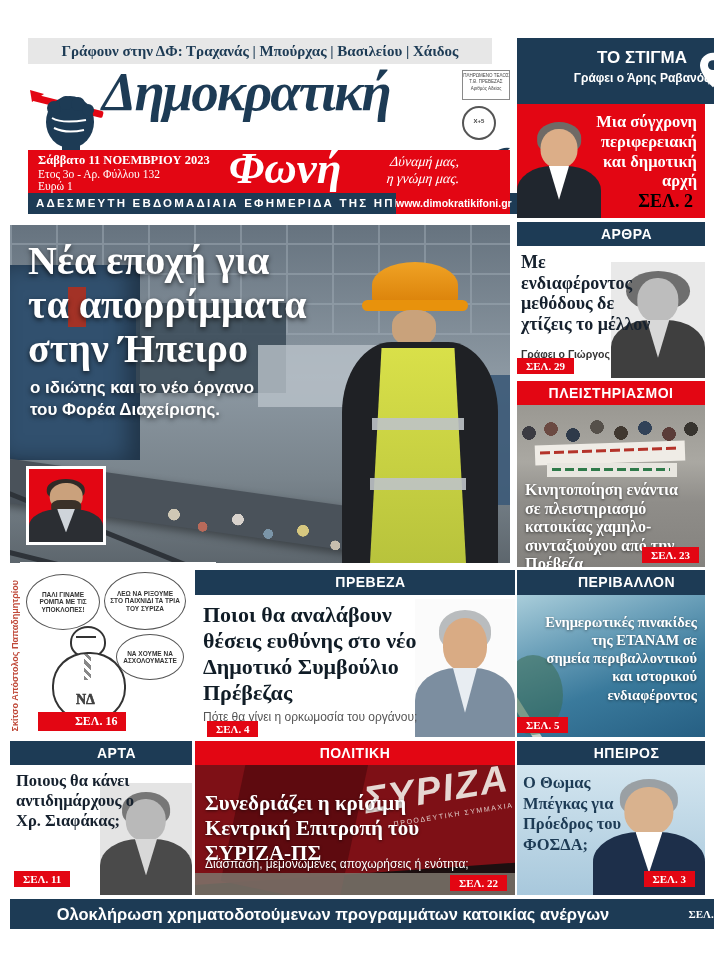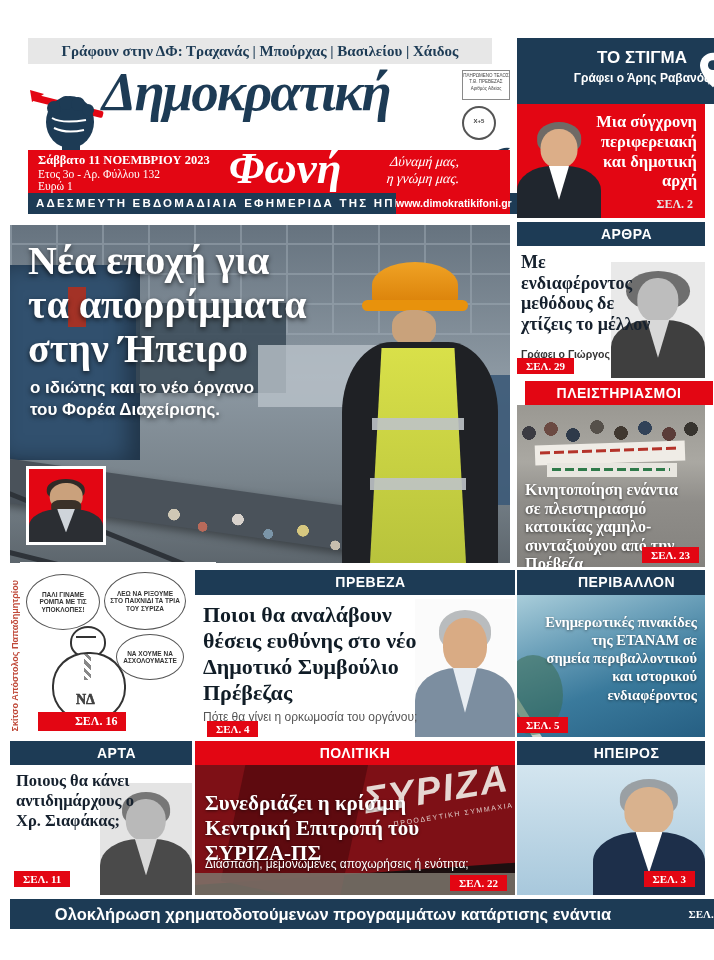--- a/index.html
+++ b/index.html
@@ -106,21 +106,21 @@
     </div>
     <div class="abs red-bg" style="left:0;top:66px;width:188px;height:114px;overflow:hidden;">
       <div class="person" style="left:0;bottom:0;width:84px;height:104px;--skin:#dcae88;--hair:#6f6a66;--suit:#20262e;--shirt:#fff;">
           <div class="p-hair"></div>
           <div class="p-face"></div>
           <div class="p-beard"></div>
           <div class="p-body"></div>
         </div>
       <div class="serif" style="position:absolute;right:8px;top:8px;width:118px;color:#fff;font-weight:bold;font-size:16.5px;
                   line-height:1.2;text-align:right;">Μια σύγχρονη περιφερειακή και δημοτική αρχή</div>
-      <div class="serif" style="position:absolute;right:12px;bottom:6px;color:#e5e5e5;font-weight:bold;font-size:12px;">ΣΕΛ. 2</div>
+      <div class="serif" style="position:absolute;right:12px;bottom:6px;color:#000000;font-weight:bold;font-size:18px;">ΣΕΛ. 2</div>
     </div>
   </div>
 
   <div class="abs" style="left:10px;top:225px;width:500px;height:338px;overflow:hidden;
               background:linear-gradient(180deg,#66737f 0%,#8d99a3 45%,#79848c 75%,#5d666d 100%);">
 
     <div class="abs" style="left:0;top:0;width:500px;height:110px;opacity:.5;
                 background:repeating-linear-gradient(90deg,#9fabb5 0 2px,transparent 2px 46px),
                            repeating-linear-gradient(0deg,#9fabb5 0 2px,transparent 2px 30px);"></div>
     <div class="abs" style="left:0;top:40px;width:130px;height:195px;background:#31506e;
@@ -184,21 +184,21 @@
     <div class="person" style="right:0;bottom:0;width:94px;height:116px;--skin:#bdbdbd;--hair:#6e6e6e;--suit:#3f3f3f;--shirt:#d8d8d8;background:#e9e9e9;">
       <div class="p-hair" style="width:68%;height:34%;border-radius:50%;"></div>
         <div class="p-face"></div>
         <div class="p-body"></div>
     </div>
     <div class="serif" style="position:absolute;left:4px;top:30px;width:134px;color:#16212e;font-weight:bold;font-size:18px;line-height:1.15;">Με ενδιαφέροντος μεθόδους δε χτίζεις το μέλλον</div>
     <div style="position:absolute;left:4px;top:126px;width:92px;font-weight:bold;font-size:10.5px;color:#333;line-height:1.2;">Γράφει ο Γιώργος Θεοδόσης</div>
     <span class="badge" style="position:absolute;left:0;bottom:4px;">ΣΕΛ. 29</span>
   </div>
 
-  <div class="abs" style="left:517px;top:381px;width:188px;height:186px;padding-left:8px;">
+  <div class="abs" style="left:517px;top:381px;width:188px;height:186px;">
     <div class="red-bg sec-header" style="height:24px;line-height:24px;">ΠΛΕΙΣΤΗΡΙΑΣΜΟΙ</div>
     <div class="abs" style="left:0;top:24px;width:188px;height:162px;overflow:hidden;
                 background:linear-gradient(180deg,#9a9892 0%,#aaa8a2 35%,#8f8d89 60%,#84827e 100%);">
       <div class="abs" style="left:0;top:8px;width:188px;height:42px;
                   background:radial-gradient(circle 7px at 12px 20px,#3b3b42 95%,transparent),
                              radial-gradient(circle 7px at 34px 16px,#6b4a42 95%,transparent),
                              radial-gradient(circle 7px at 56px 22px,#2e3a4a 95%,transparent),
                              radial-gradient(circle 7px at 80px 14px,#55504a 95%,transparent),
                              radial-gradient(circle 7px at 104px 20px,#403830 95%,transparent),
                              radial-gradient(circle 7px at 128px 15px,#314258 95%,transparent),
@@ -287,23 +287,24 @@
   </div>
 
   <div class="abs" style="left:517px;top:741px;width:188px;height:154px;">
     <div class="navy-bg sec-header" style="height:24px;line-height:24px;">ΗΠΕΙΡΟΣ</div>
     <div class="abs" style="left:0;top:24px;width:188px;height:130px;overflow:hidden;background:linear-gradient(180deg,#d3e5ef,#a8c8dc);">
       <div class="person" style="right:0;bottom:0;width:112px;height:126px;--skin:#d9b28e;--hair:#9aa0a4;--suit:#1d2f4a;--shirt:#fff;">
         <div class="p-hair"></div>
           <div class="p-face"></div>
           <div class="p-body"></div>
       </div>
+      <div class="serif" style="position:absolute;left:6px;top:8px;width:104px;color:#1d3b55;font-weight:bold;font-size:16.5px;line-height:1.25;">Ο Θωμας Μπέγκας για Πρόεδρος του ΦΟΣΔΑ;</div>
       <span class="badge" style="position:absolute;right:10px;bottom:8px;">ΣΕΛ. 3</span>
     </div>
   </div>
 
   <div class="abs navy-bg" style="left:10px;top:899px;width:695px;height:30px;">
     <span style="position:absolute;left:0;right:80px;text-align:center;color:#fff;font-weight:bold;
-                 font-size:16.5px;line-height:30px;">Ολοκλήρωση χρηματοδοτούμενων προγραμμάτων κατάρτισης ενάντια</span>
+                 font-size:16.5px;line-height:30px;">Ολοκλήρωση χρηματοδοτούμενων προγραμμάτων κατοικίας ανέργων</span>
     <span class="serif" style="position:absolute;right:14px;color:#fff;font-weight:bold;font-size:11px;line-height:30px;">ΣΕΛ. 8</span>
   </div>
 
 </div>
 
 </body></html>

